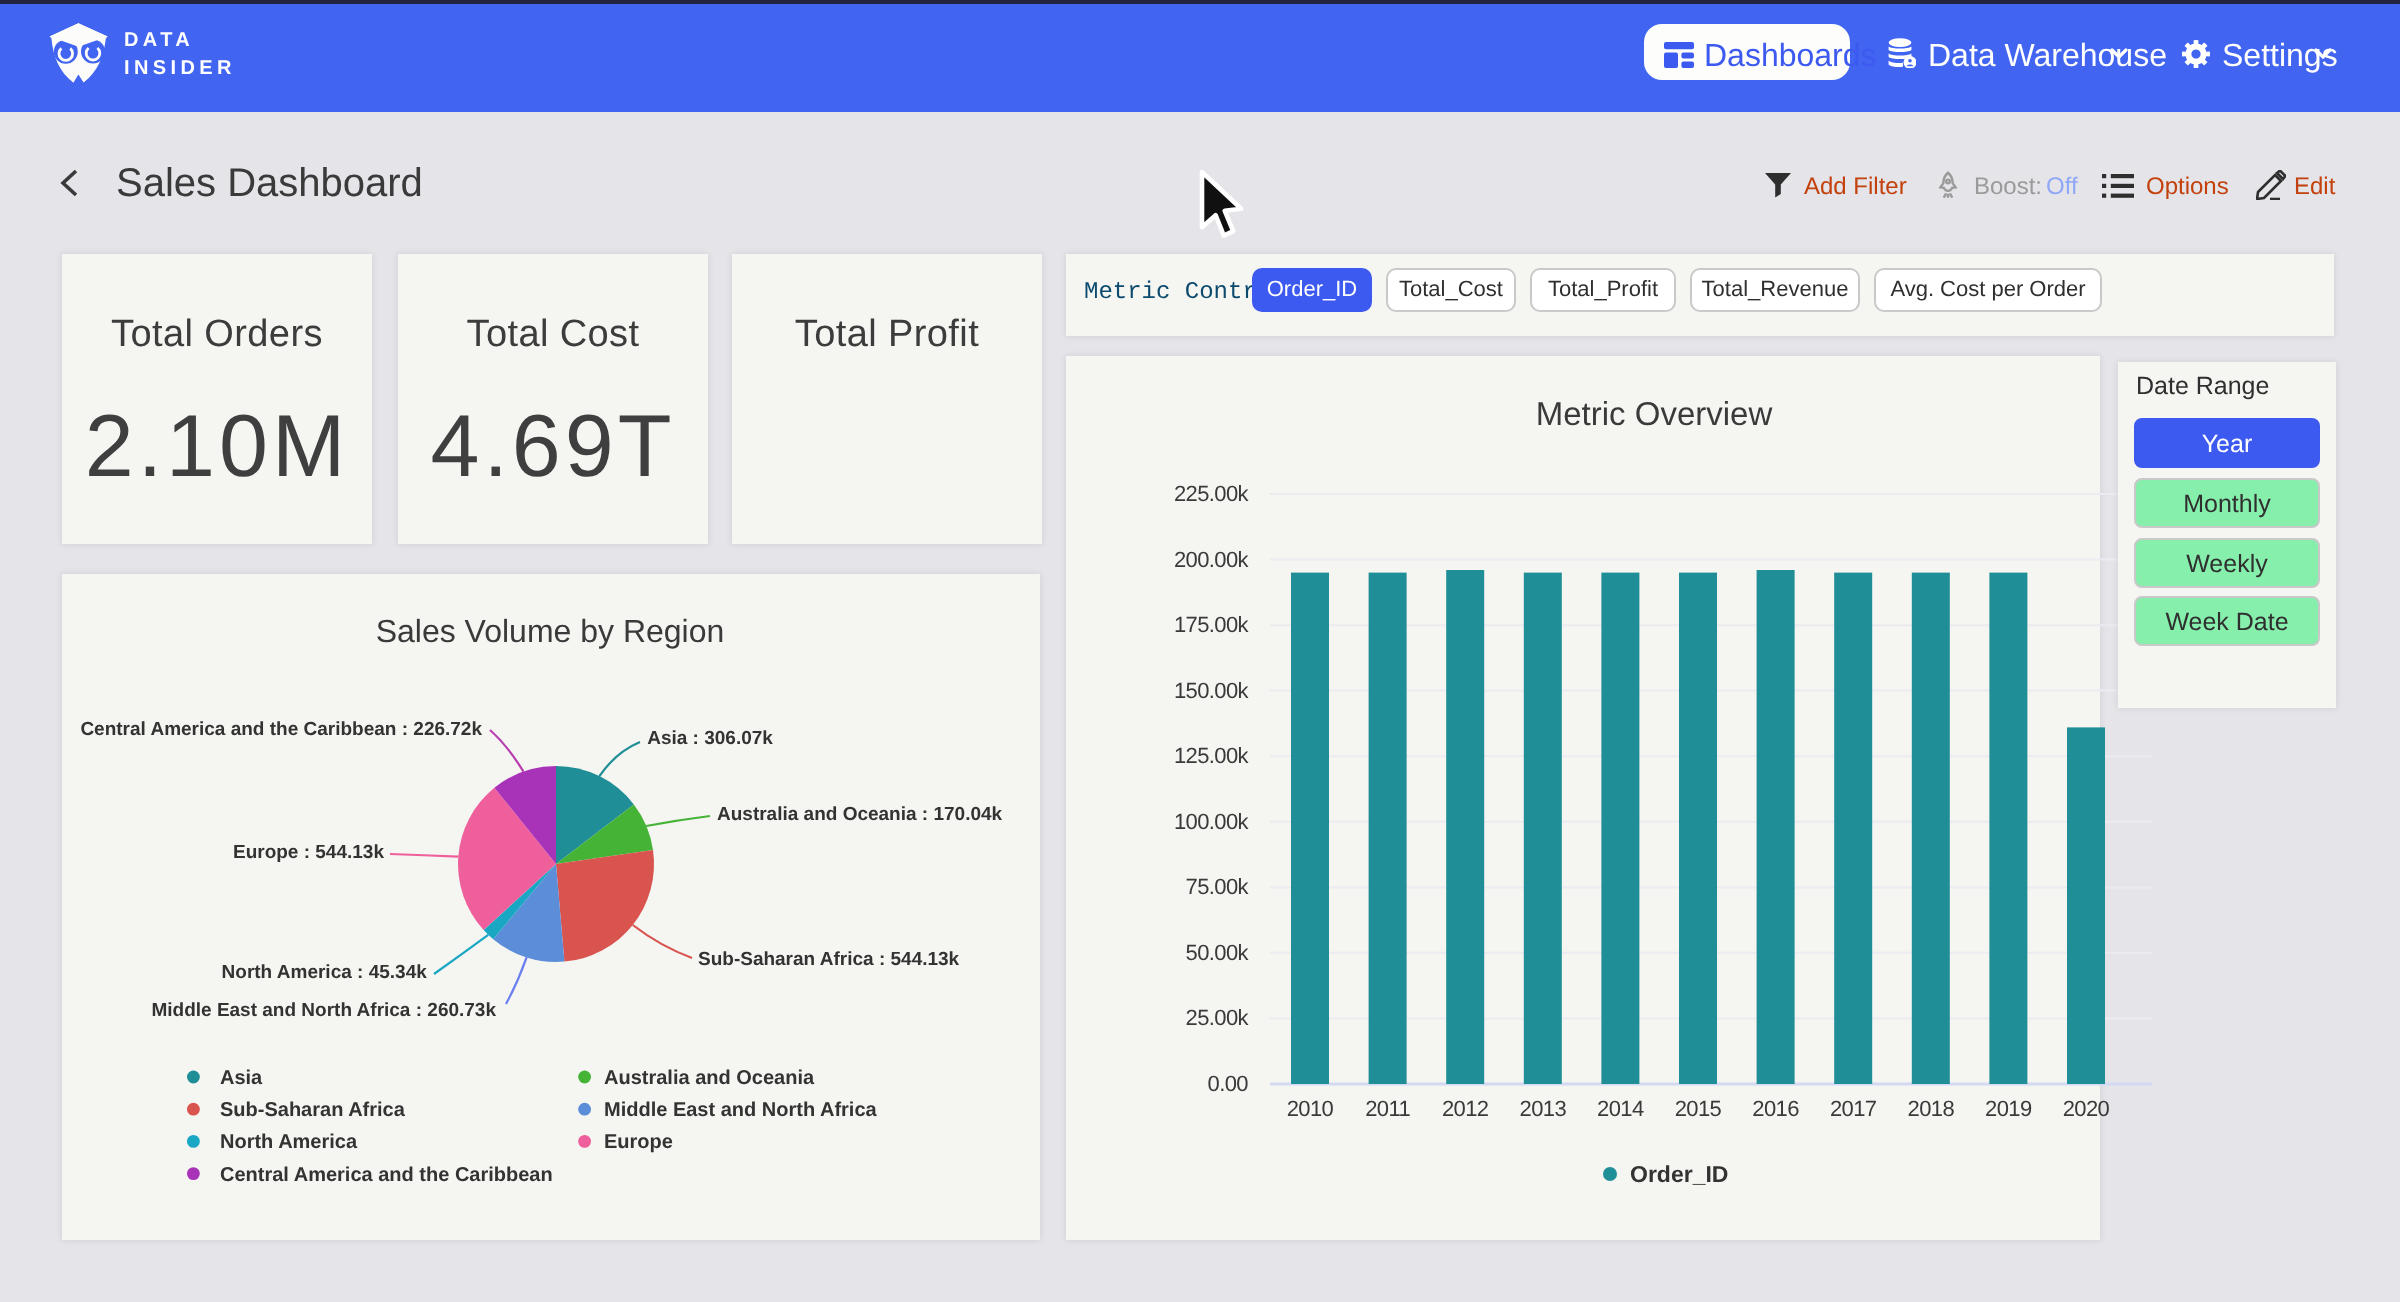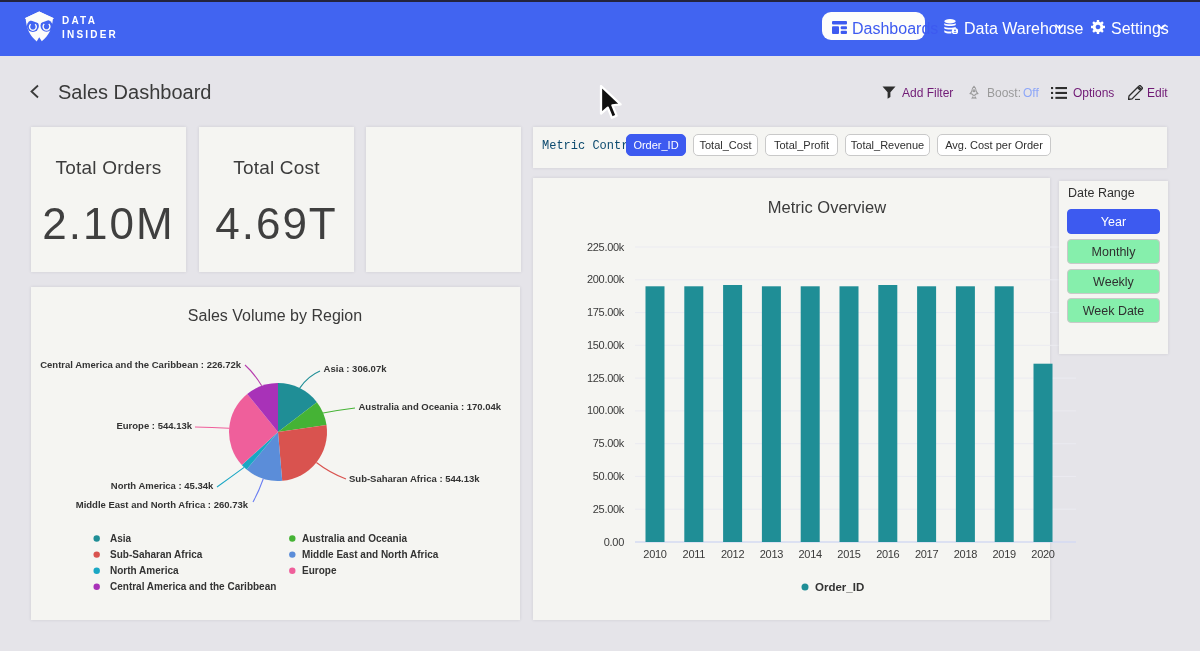--- a/index.html
+++ b/index.html
@@ -15,21 +15,21 @@
 .kpi .t { margin-top:30px; font-size:19px; color:#3c3c3c; font-weight:500; letter-spacing:0.2px; }
 .kpi .v { margin-top:20px; font-size:44px; color:#3f3f3f; font-weight:400; letter-spacing:2px; }
 .mctrl { left:533px; top:127px; width:634px; height:41px; }
 .mbtn { position:absolute; top:134px; height:22px; border:1px solid #c9c9c9; background:#fff; border-radius:5px; color:#2f2f2f; font-size:11px; display:flex; align-items:center; justify-content:center; }
 .mbtn.sel { background:#3d5af0; border-color:#3d5af0; color:#fff; }
 .piecard { left:31px; top:287px; width:489px; height:333px; }
 .barcard { left:533px; top:178px; width:517px; height:442px;padding-left:36px; }
 .datecard { left:1059px; top:181px; width:109px; height:173px; }
 .dbtn { position:absolute; left:1067px; width:93px; height:25px; border:1px solid #c9c9c9; background:#86efac; border-radius:4px; color:#2f2f2f; font-size:12.5px; display:flex; align-items:center; justify-content:center; }
 .dbtn.sel { background:#3d5af0; border-color:#3d5af0; color:#fff; }
-.htxt { position:absolute; top:86px; font-size:12px; font-weight:500; color:#701a75; }
+.htxt { position:absolute; top:86px; font-size:12px; font-weight:500; color:#c2410c; }
 svg text { font-family:"Liberation Sans", sans-serif; }
 </style>
 </head>
 <body>
 
 <div class="navbar">
   <svg width="38" height="38" style="position:absolute;left:22px;top:7px" viewBox="0 0 38 38">
     <path d="M17.2,2.6 L2.8,9.2 L3.7,10.1 C4.6,19.5 7.5,26.6 14.7,32.4 L17.2,28.2 L19.8,32.2 C27,26.6 29.8,19.5 30.9,10.2 L31.8,9.3 Z" fill="#fcfcfa"></path>
     <circle cx="10.9" cy="16.9" r="6" fill="#4164f1"></circle>
     <circle cx="24.5" cy="16.7" r="6" fill="#4164f1"></circle>
@@ -108,20 +108,21 @@
 
 <div class="card kpi" style="left:31px;">
     <div class="t">Total Orders</div>
     <div class="v">2.10M</div>
   </div>
 <div class="card kpi" style="left:199px;">
     <div class="t">Total Cost</div>
     <div class="v">4.69T</div>
   </div>
 <div class="card kpi" style="left:366px;">
+    <div class="t">Total Profit</div>
   </div>
 
 <div class="card mctrl"></div>
 <div class="abs" style="left:542px;top:139px;font-size:12px;color:#0c4a6e;font-family:Liberation Mono, monospace;">Metric Control</div>
 <div class="mbtn sel" style="left:626px;width:60px;">Order_ID</div>
 <div class="mbtn" style="left:693px;width:65px;">Total_Cost</div>
 <div class="mbtn" style="left:765px;width:73px;">Total_Profit</div>
 <div class="mbtn" style="left:845px;width:85px;">Total_Revenue</div>
 <div class="mbtn" style="left:937px;width:114px;">Avg. Cost per Order</div>
 

